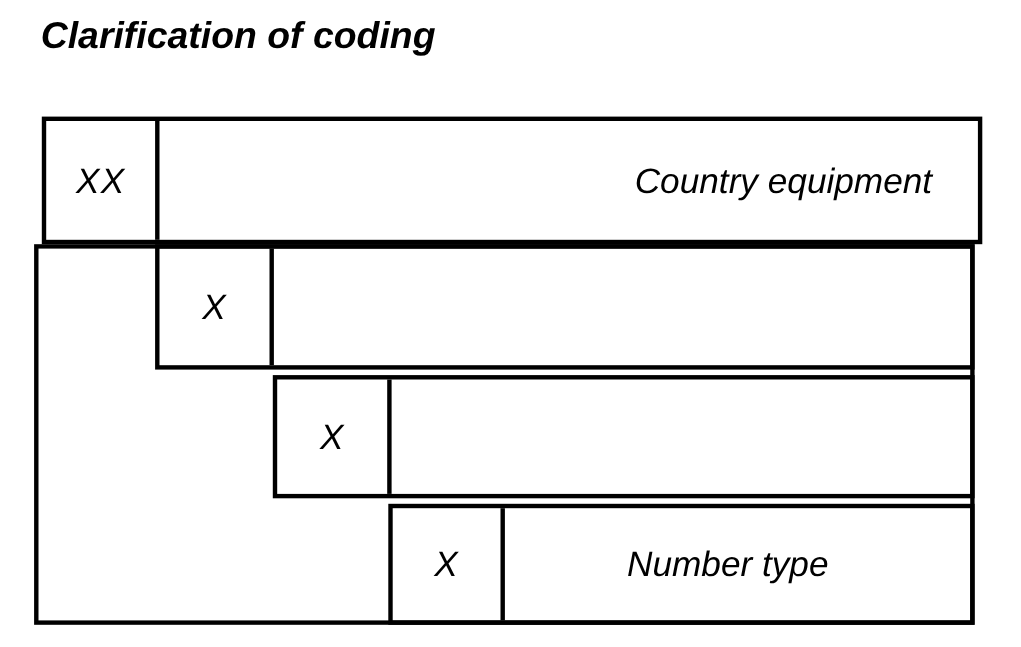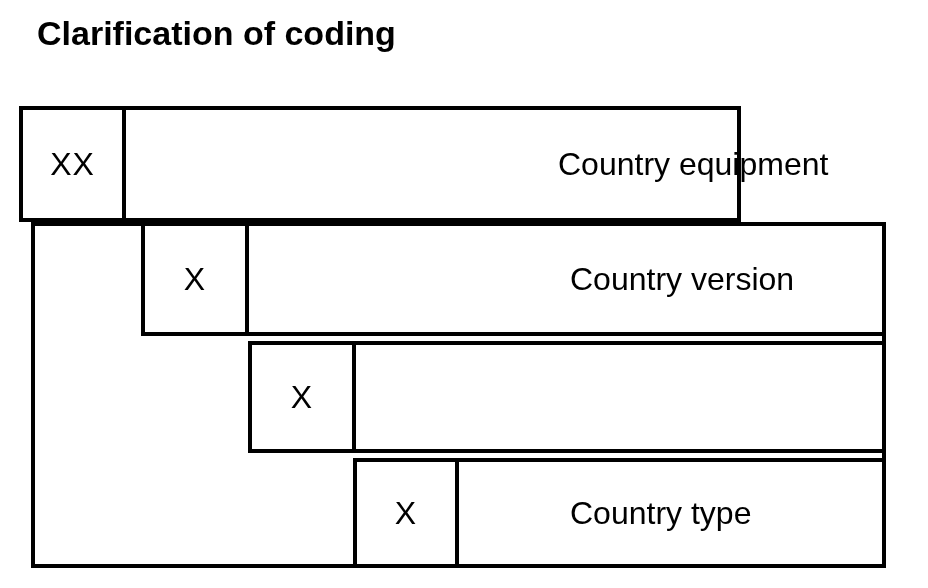--- a/index.html
+++ b/index.html
@@ -1,15 +1,15 @@
 <!DOCTYPE html>
 <html><head>
 <meta charset="utf-8">
 <style>
-  * { box-sizing: border-box; margin: 0; padding: 0; }
+  * { box-sizing: border-box; margin: 0; padding: 0; font-style: italic; }
   html, body { background: #ffffff; }
   body { font-family: "Liberation Sans", sans-serif; color: #000000; }
 
   .canvas {
     position: relative;
     width: 928px;
     height: 588px;
     background: #ffffff;
     overflow: hidden;
   }
@@ -27,21 +27,21 @@
   .box {
     position: absolute;
     border: 4px solid #000000;
     background: transparent;
   }
 
   
   .outer-box { left: 31px; top: 222px; width: 855px; height: 346px; }
 
   
-  .row1 { left: 19px;  top: 106px; width: 722px; height: 116px; }
+  .row1 { left: 38px;  top: 106px; width: 855px; height: 116px; }
   .row2 { left: 141px; top: 222px; width: 745px; height: 114px; }
   .row3 { left: 248px; top: 341px; width: 638px; height: 112px; }
   .row4 { left: 353px; top: 458px; width: 533px; height: 110px; }
 
   .code-cell {
     position: absolute;
     left: 0; top: 0; bottom: 0;
     border-right: 4px solid #000000;
     display: flex;
     align-items: center;
@@ -81,29 +81,28 @@
     <div class="code-cell">
       <span>XX</span>
     </div>
     <div class="row-label">Country equipment</div>
   </div>
 
   <div class="box row2">
     <div class="code-cell">
       <span>X</span>
     </div>
-    <div class="row-label">Country version</div>
   </div>
 
   <div class="box row3">
     <div class="code-cell">
       <span>X</span>
     </div>
   </div>
 
   <div class="box row4">
     <div class="code-cell">
       <span>X</span>
     </div>
-    <div class="row-label">Country type</div>
+    <div class="row-label">Number type</div>
   </div>
 
 </div>
 
 </body></html>

